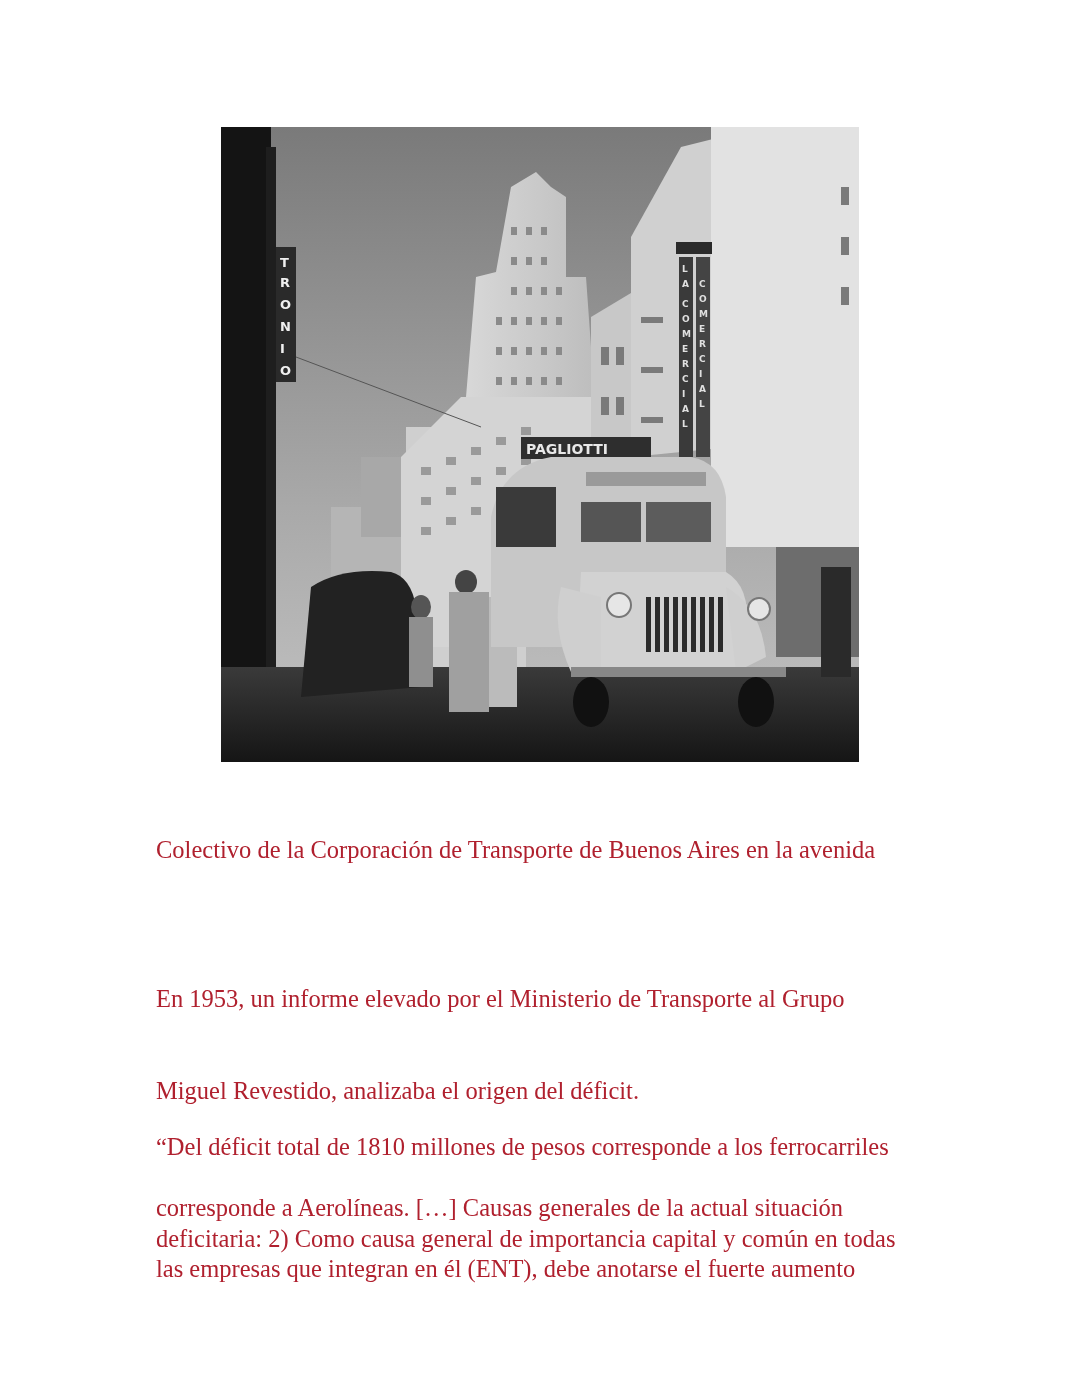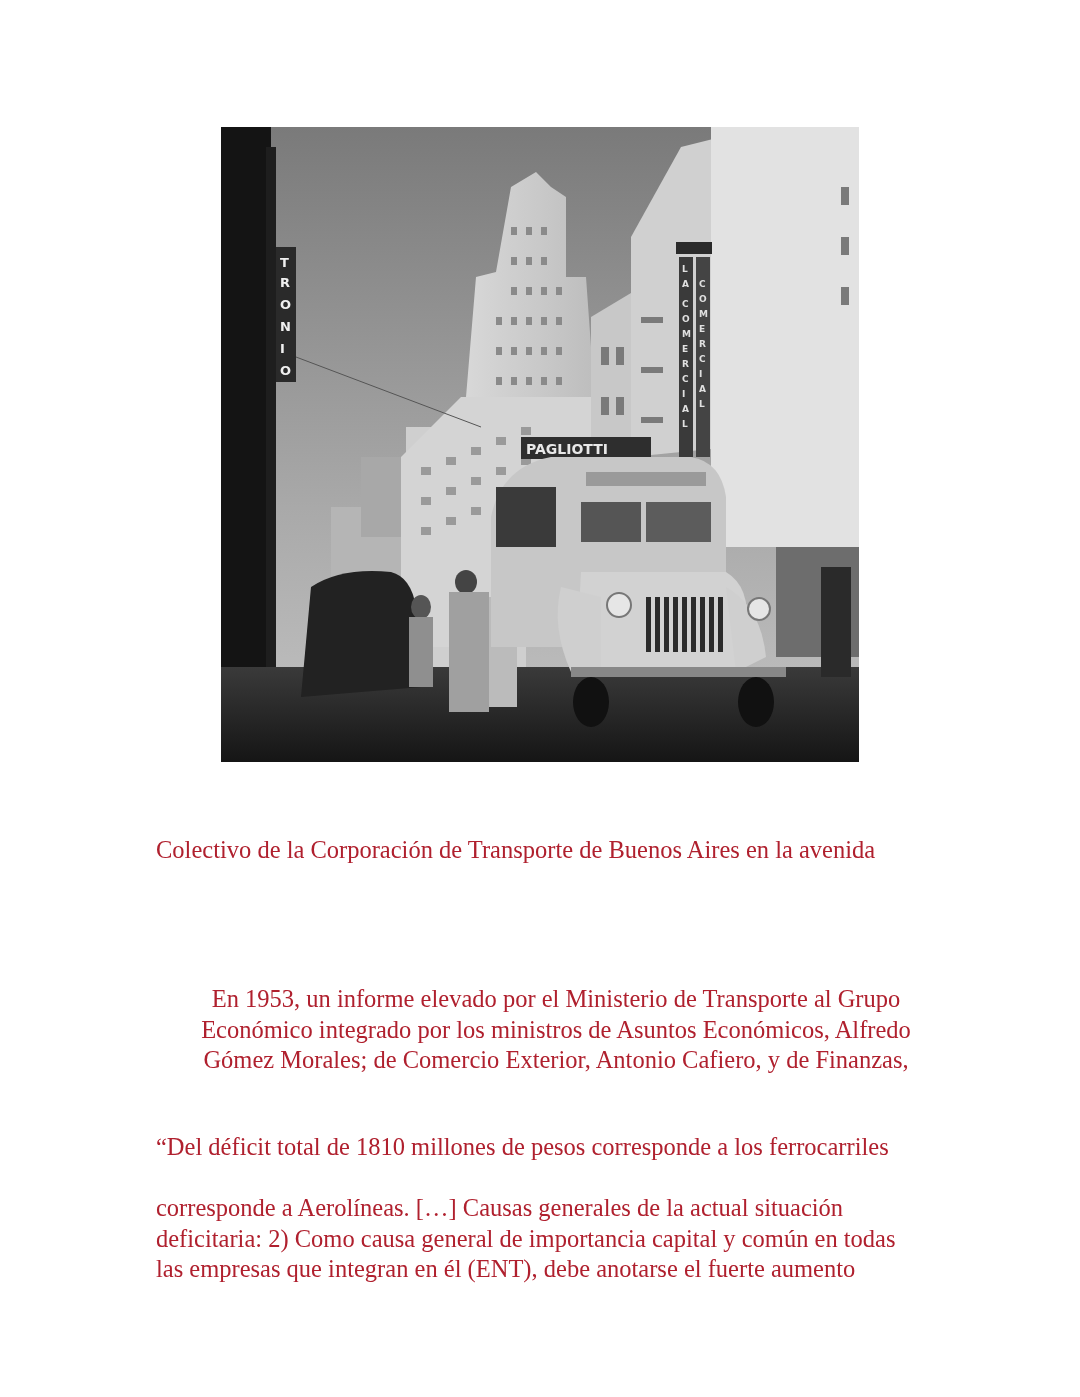--- a/index.html
+++ b/index.html
@@ -31,21 +31,21 @@
     .text-block {
       position: absolute;
       left: 140px;
       width: 800px;
       color: #b0202e;
       font-size: 24.5px;
       line-height: 30.5px;
       margin: 16px;
     }
     .caption { top: 819px; }
-    .para1 { top: 968px; text-align: center; }
+    .para1 { top: 968px; }
     .para2 { top: 1116px; }
   </style>
 </head>
 <body>
 
 <div class="photo">
   <svg viewBox="0 0 638 635" xmlns="http://www.w3.org/2000/svg" preserveAspectRatio="none">
     <defs>
       <linearGradient id="sky" x1="0" y1="0" x2="0" y2="1">
         <stop offset="0" stop-color="#7a7a7a"></stop>
@@ -221,22 +221,23 @@
     <rect x="600" y="440" width="30" height="110" fill="#2a2a2a"></rect>
   </svg>
 </div>
 
 <p class="text-block caption">
   <span>Colectivo de la Corporación de Transporte de Buenos Aires en la avenida</span><br>
 </p>
 
 <p class="text-block para1">
   <span>En 1953, un informe elevado por el Ministerio de Transporte al Grupo</span><br>
-  <span>Económico integrado por los ministros de Asuntos Económicos, Alfredo</span><br>
-  <span>Gómez Morales; de Comercio Exterior, Antonio Cafiero, y de Finanzas,</span><br>
+  <br>
+  <br>
+  <span>Miguel Revestido, analizaba el origen del déficit.</span>
 </p>
 
 <p class="text-block para2">
   <span>“Del déficit total de 1810 millones de pesos corresponde a los ferrocarriles</span><br>
   <br>
   <span>corresponde a Aerolíneas. […] Causas generales de la actual situación</span><br>
   <span>deficitaria: 2) Como causa general de importancia capital y común en todas</span><br>
   <span>las empresas que integran en él (ENT), debe anotarse el fuerte aumento</span>
 </p>
 

